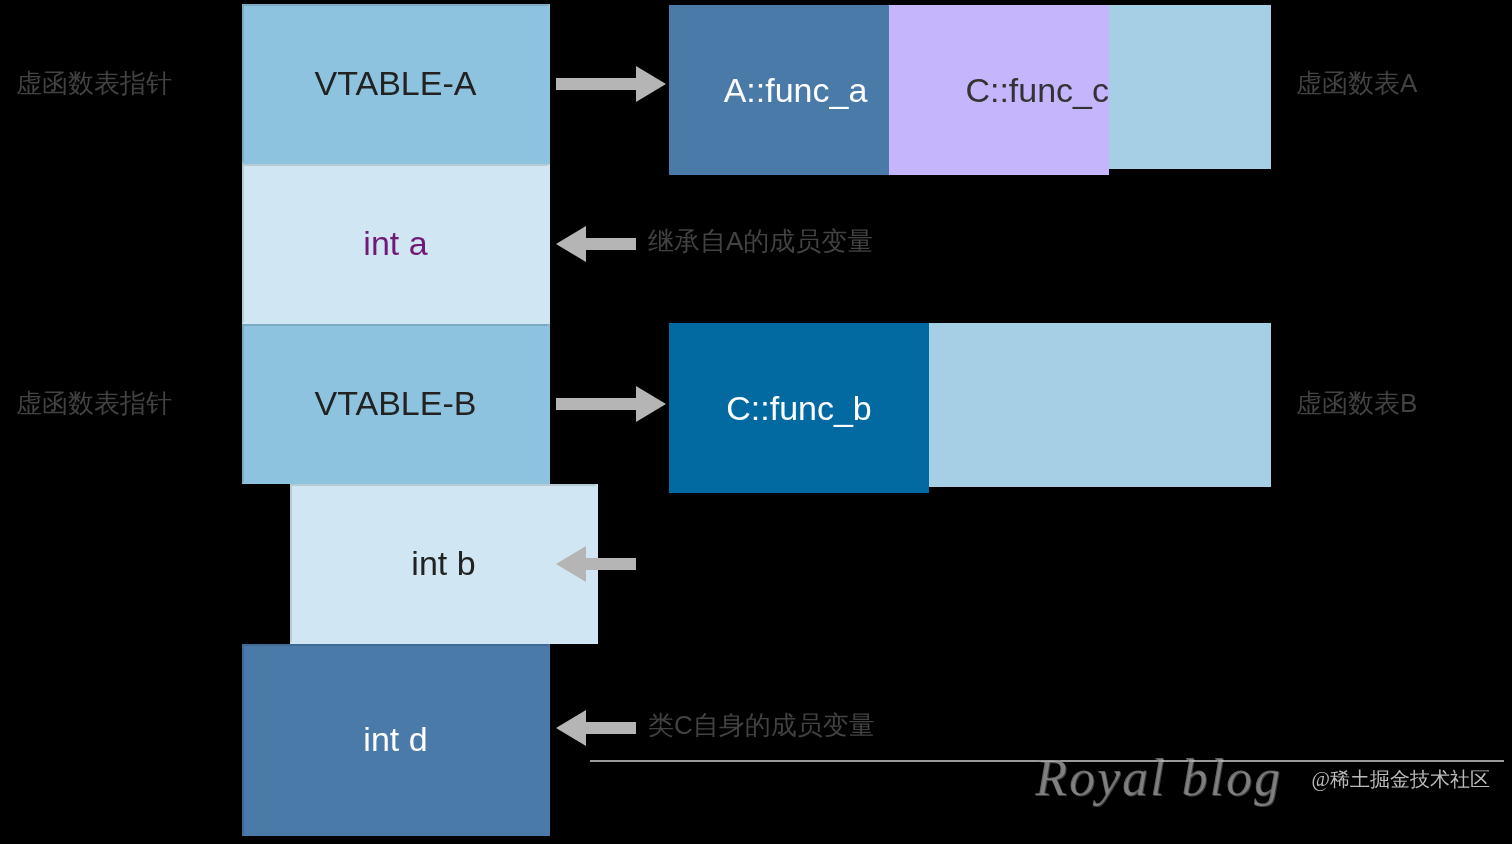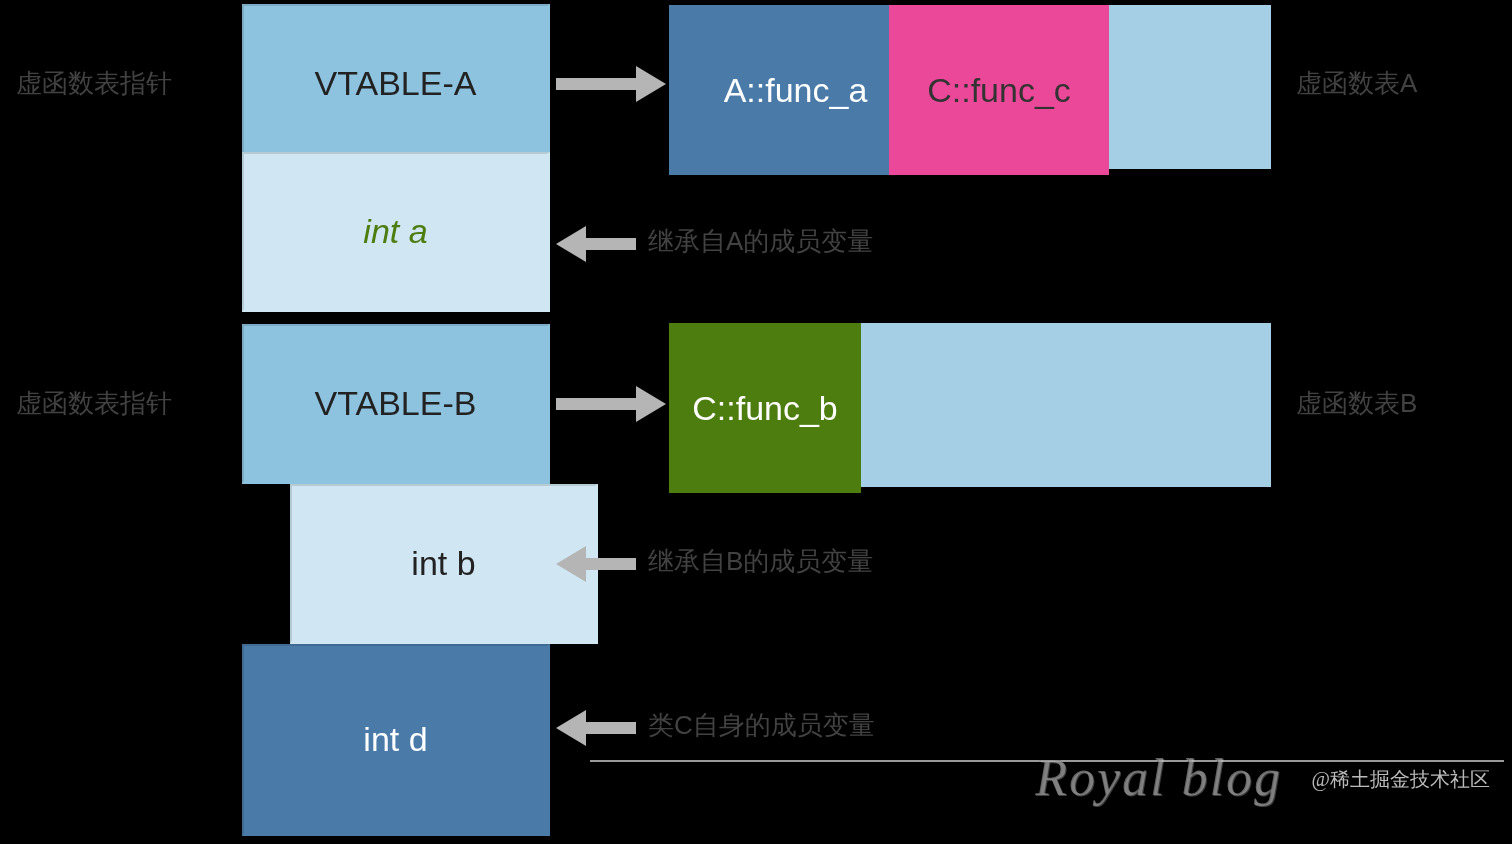--- a/index.html
+++ b/index.html
@@ -21,37 +21,37 @@
     display: flex;
     align-items: center;
     justify-content: center;
     font-size: 34px;
     box-sizing: border-box;
     border: 3px solid rgba(255,255,255,0.0);
   }
   
   .stack { left: 242px; width: 308px; height: 160px; }
   .stack.vtable-a { top: 4px;   background: #8ec3df; color:#222; }
-  .stack.inta     { top: 152px; background: #d0e7f3; color:#4d7c0f;font-style:italic; }
+  .stack.inta     { top: 164px; background: #d0e7f3; color:#701a75; }
   .stack.vtable-b { top: 324px; background: #8ec3df; color:#222; }
   .stack.intb     { top: 484px; background: #d0e7f3; color:#222;margin-left:48px; }
   .stack.intd     { top: 644px; background: #497aa8; color:#fff; height: 192px;}
   .stack-border { border-top: 2px solid rgba(0,0,0,0.12); border-left:2px solid rgba(0,0,0,0.12);}
   
   .vt-row { left: 666px; width: 608px; height: 170px; }
   .vt-top { top: 2px; }
   .vt-bot { top: 320px; }
   .vt-bg { position:absolute; inset:0; background:#a5cfe4; }
   .vt-cell {
     position:absolute; top:0; height:170px; display:flex; align-items:center; justify-content:center;
     font-size:34px;
   }
   .vt-cell.func-a { left:0;    width:253px; background:#497aa8; color:#fff; }
-  .vt-cell.func-c { left:220px;width:220px; background:#ec4899; color:#333; }
-  .vt-cell.func-b { left:0;    width:192px; background:#4d7c0f; color:#fff; }
+  .vt-cell.func-c { left:220px;width:220px; background:#c4b5fd; color:#333;justify-content:flex-end; }
+  .vt-cell.func-b { left:0;    width:260px; background:#0369a1; color:#fff; }
 
   
   .h-arrow {
     position:absolute; height: 24px;
   }
   .h-arrow .shaft {
     position:absolute; top:6px; height:12px; left:0; right:28px;
     background: #b5b5b5;
   }
   .h-arrow .head-r {
@@ -162,21 +162,20 @@
     <div class="head-l"></div>
   </div>
   <div class="h-arrow flip" style="left:556px; width:80px; top:716px;">
     <div class="shaft"></div>
     <div class="head-l"></div>
   </div>
 
   <div class="ghost" style="left:16px; top:66px;">虚函数表指针</div>
   <div class="ghost" style="left:16px; top:386px;">虚函数表指针</div>
   <div class="ghost" style="left:648px; top:224px;">继承自A的成员变量</div>
-  <div class="ghost" style="left:648px; top:544px;">继承自B的成员变量</div>
   <div class="ghost" style="left:1296px; top:66px;">虚函数表A</div>
   <div class="ghost" style="left:648px; top:708px;">类C自身的成员变量</div>
   <div class="ghost" style="left:1296px; top:386px;">虚函数表B</div>
 
   <div class="hr-line"></div>
   <div class="watermark-big">Royal  blog</div>
   <div class="watermark-small">@稀土掘金技术社区</div>
 
 </div>
 

